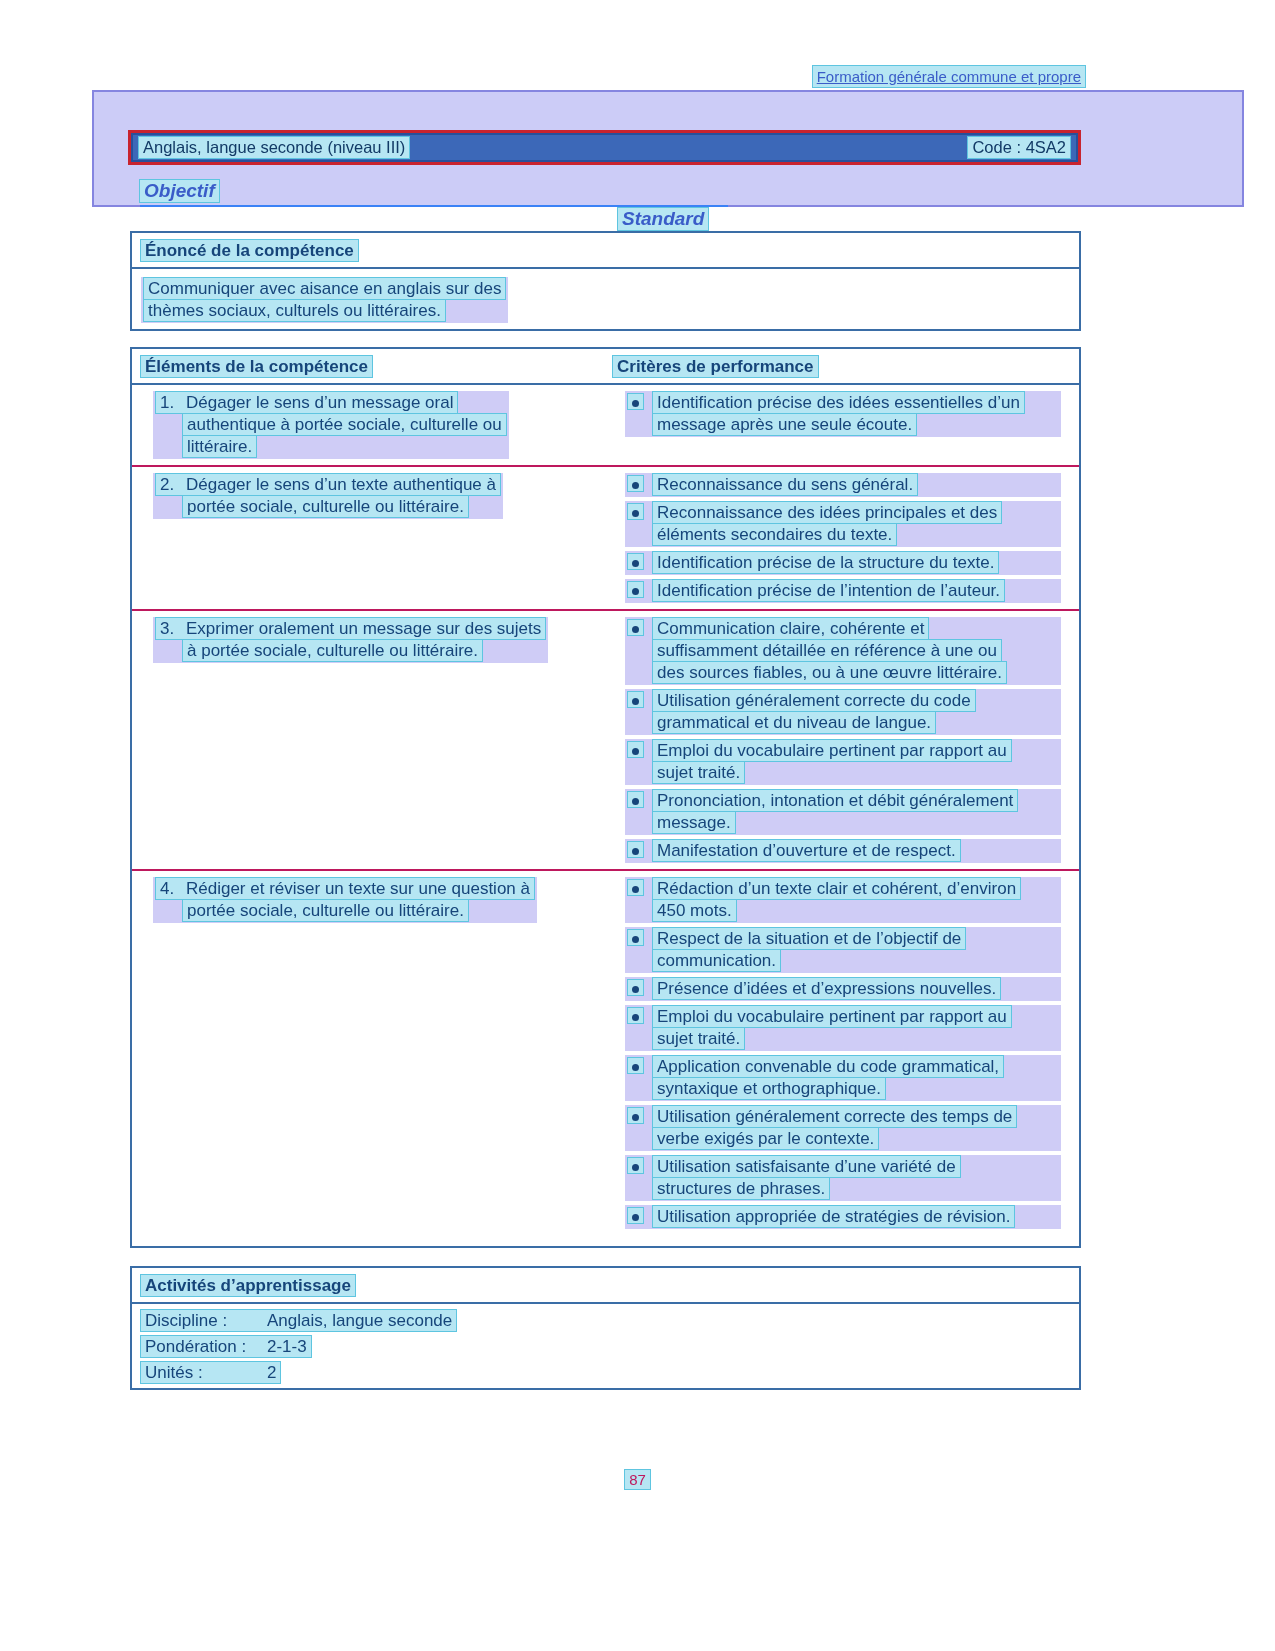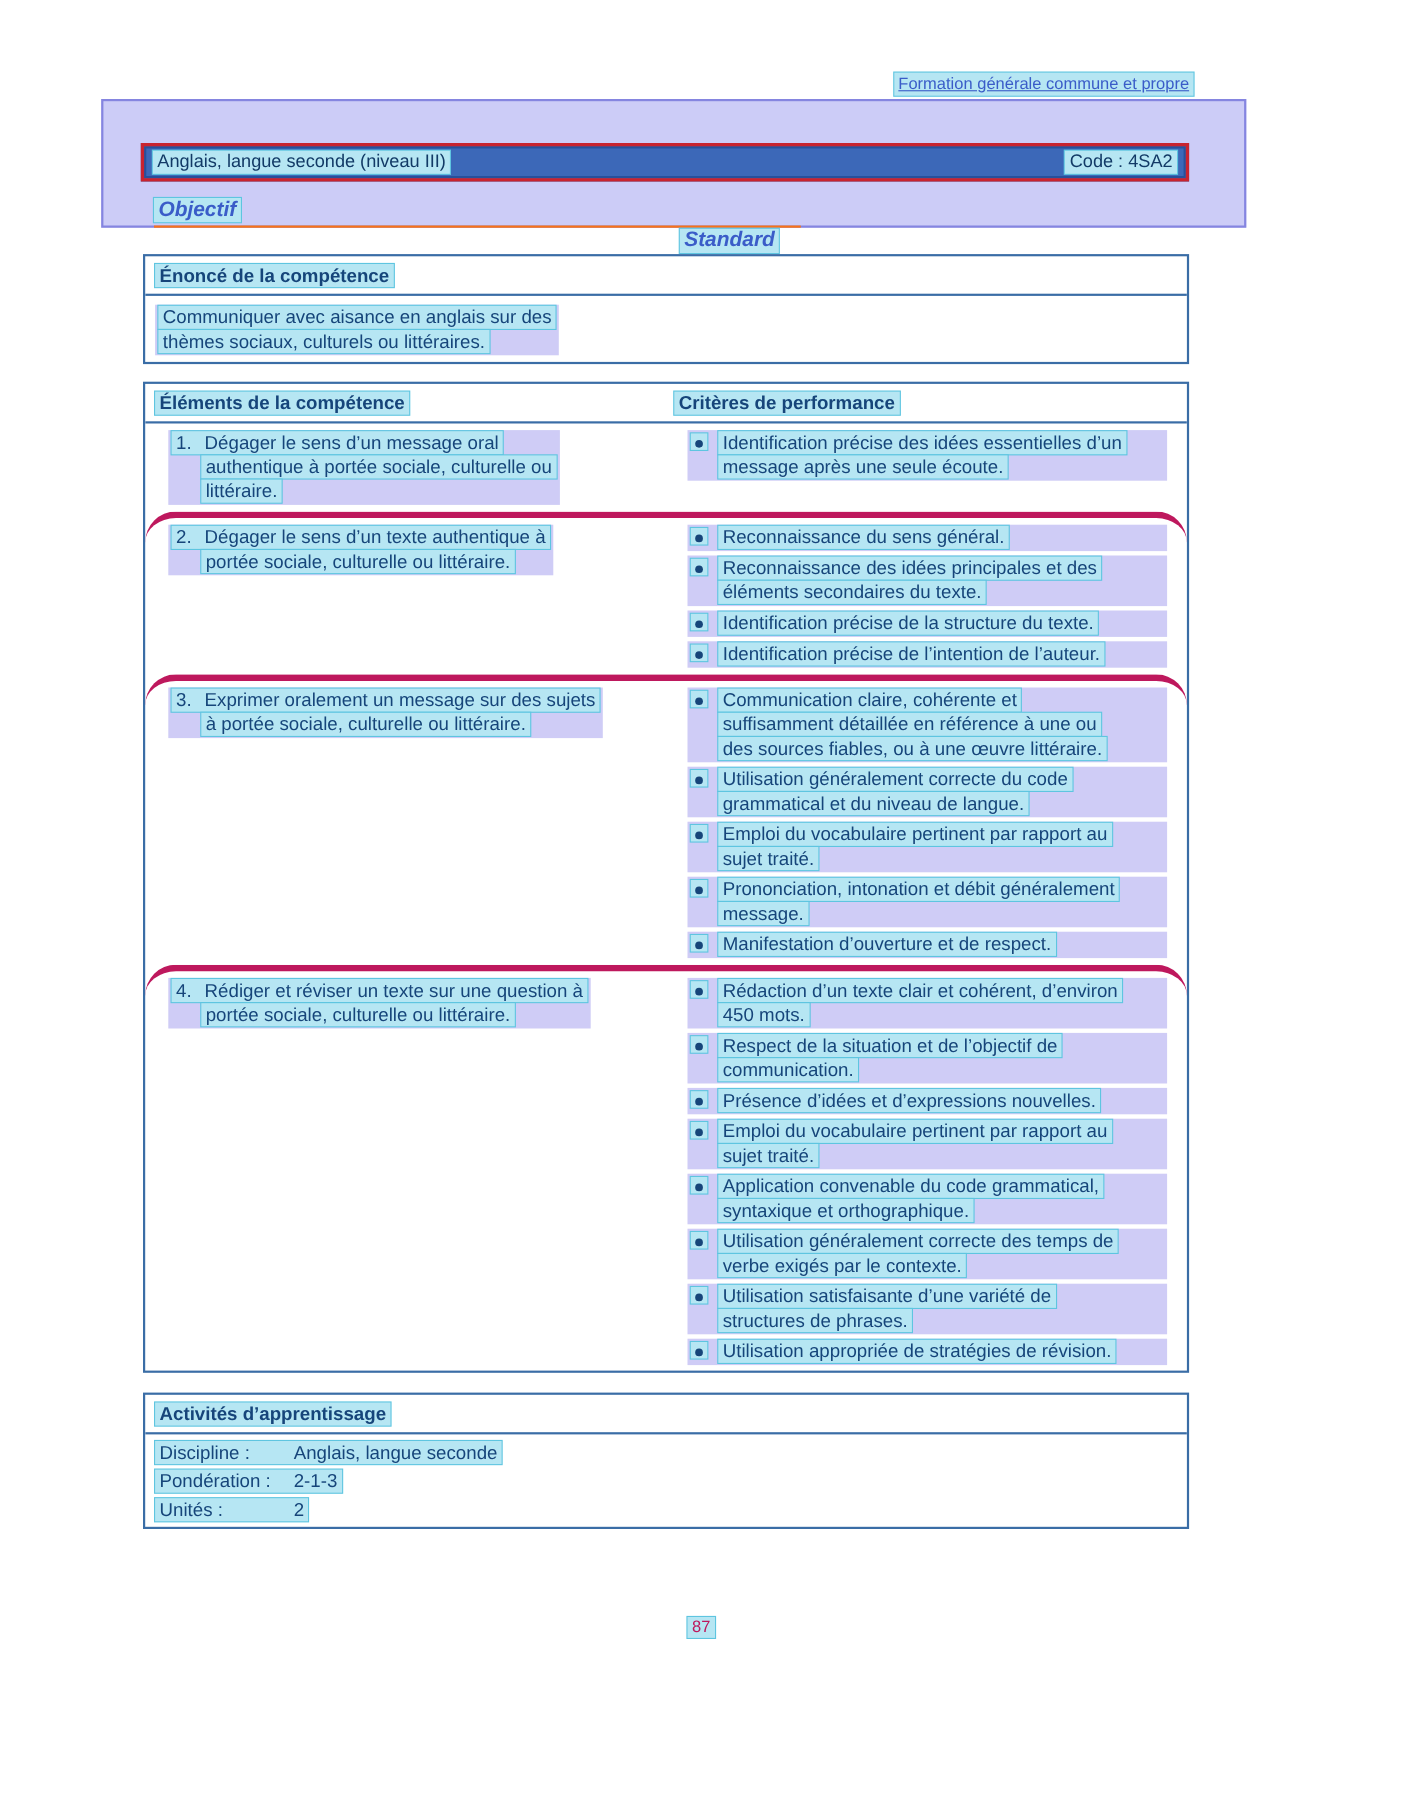--- a/index.html
+++ b/index.html
@@ -9,39 +9,39 @@
   
   .hl{display:inline-block;background:#b6e6f3;box-shadow:0 0 0 1px #5ec5e0;padding:1px 4px;line-height:19px;font-size:17px;color:#16457a;}
   
   .lav{display:inline-block;background:#cfccf6;padding:1px 3px;vertical-align:top;}
   .line{height:22px;white-space:nowrap;}
   .bold{font-weight:bold;}
 
   .doc-header{position:absolute;top:66px;right:190px;}
   .doc-header .hl{font-size:15px;color:#3a5cc8;text-decoration:underline;}
 
-  .purple-block{position:absolute;left:92px;top:90px;width:1041px;height:117px;background:#ccccf7;border:2px solid #8585e0;box-sizing:border-box;}
+  .purple-block{position:absolute;left:92px;top:90px;width:1152px;height:117px;background:#ccccf7;border:2px solid #8585e0;box-sizing:border-box;}
   .title-bar{position:absolute;left:34px;top:38px;width:953px;height:35px;background:#3c68b8;border:3px solid #c8232f;box-sizing:border-box;display:flex;align-items:center;justify-content:space-between;padding:0 8px;box-shadow:inset 0 0 0 2px #27509b;}
   .title-bar .hl{font-size:16.5px;color:#123a66;}
-  .obj-std{position:absolute;left:46px;top:88px;width:588px;height:25px;border-bottom:2px solid #f97316;}
+  .obj-std{position:absolute;left:46px;top:88px;width:588px;height:25px;border-bottom:2px solid #3b82f6;}
   .colhead{font-size:19px;font-weight:bold;font-style:italic;color:#3a5cc8;line-height:20px;}
   .obj-std .standard{position:absolute;left:478px;top:0;margin-top:28px;}
 
   .tbl{position:absolute;left:130px;width:951px;border:2px solid #3a6da6;box-sizing:border-box;background:#fff;overflow:hidden;}
   .tbl-head{border-bottom:2px solid #3a6da6;padding:7px 9px 6px 9px;}
   .tbl-body{padding:8px 9px;}
 
   .enonce{top:231px;height:100px;}
 
   .comp{top:347px;height:901px;}
   .chead{display:flex;border-bottom:2px solid #3a6da6;padding:7px 0 6px 0;}
   .lcol{width:472px;box-sizing:border-box;padding-left:9px;flex:0 0 auto;}
   .rcol{flex:1 1 auto;box-sizing:border-box;padding-left:9px;padding-right:6px;}
   .crow{display:flex;padding:6px 12px;}
-  .crow + .crow{border-top:6px solid #be185d;border-radius:28px;}
+  .crow + .crow{border-top:2px solid #be185d;}
   .num{display:inline-block;width:26px;}
   .cont{padding-left:27px;}
 
   .bwrap{margin-bottom:4px;}
   .bwrap:last-child{margin-bottom:0;}
   .bullet{display:flex;align-items:flex-start;}
   .dotwrap{flex:0 0 auto;margin:2px 10px 0 0;line-height:11px;padding:2px 4px;}
   .dot{display:inline-block;width:7px;height:7px;border-radius:50%;background:#16457a;}
 
   .activites{top:1266px;height:124px;}

